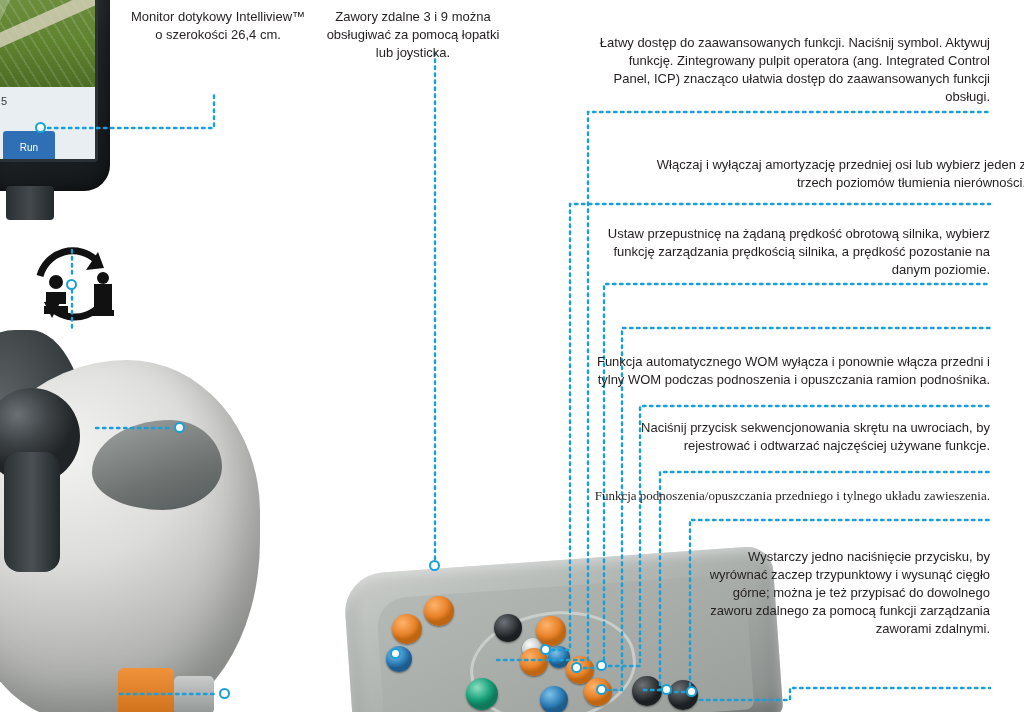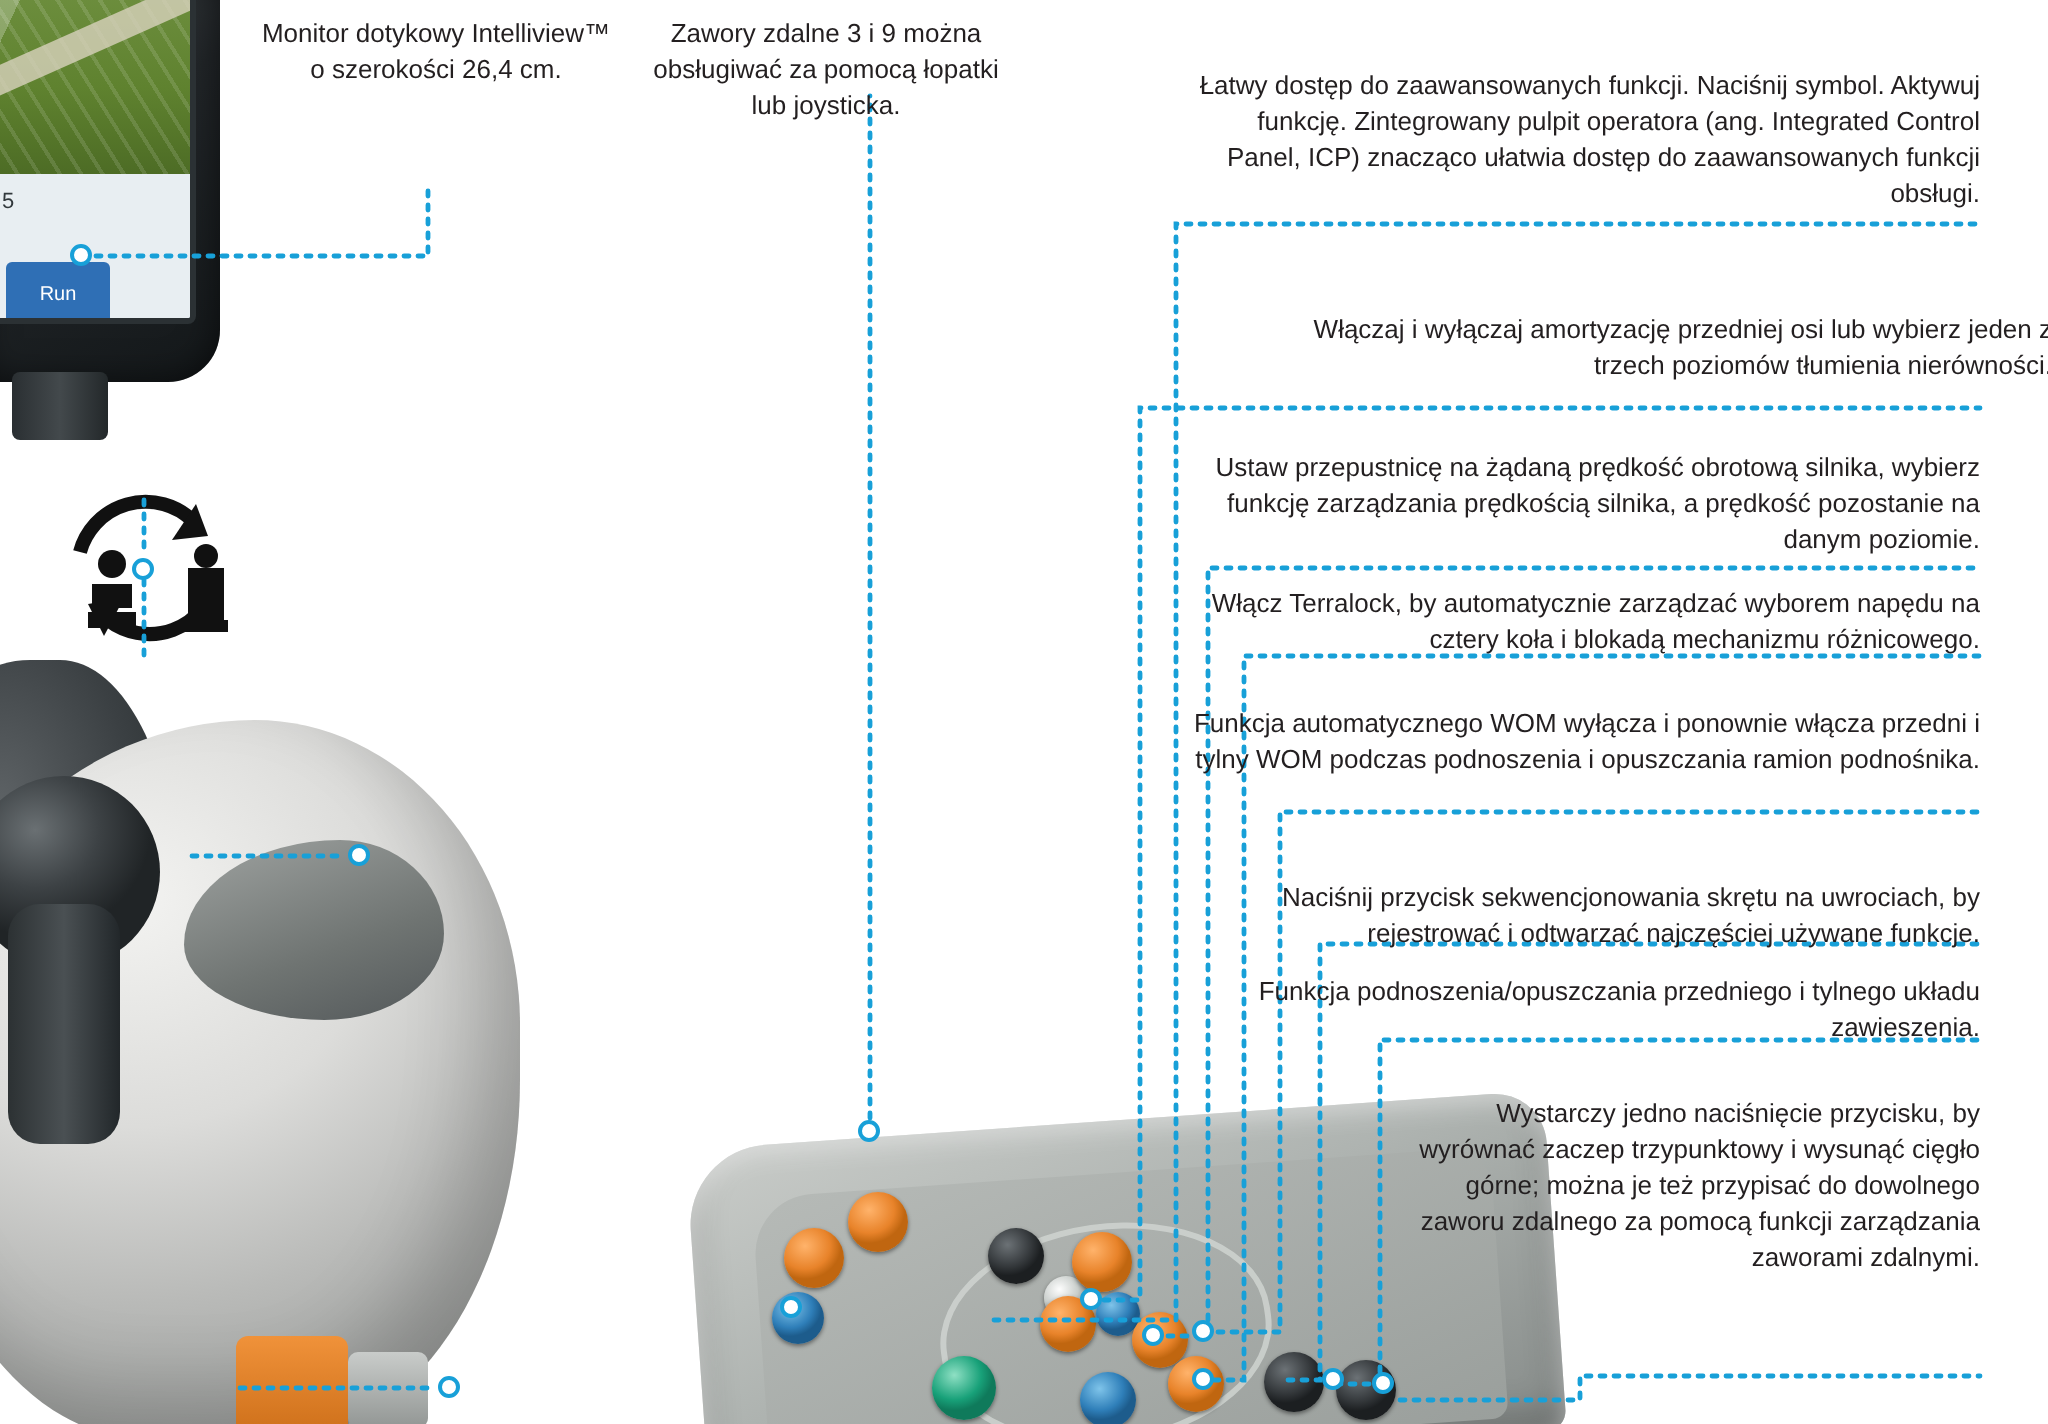--- a/index.html
+++ b/index.html
@@ -244,23 +244,22 @@
   <div class="callout c" style="left:128px;top:8px;width:180px;">Monitor dotykowy Intelliview™ o szerokości 26,4 cm.</div>
 
   <div class="callout c" style="left:318px;top:8px;width:190px;">Zawory zdalne 3 i 9 można obsługiwać za pomocą łopatki lub joysticka.</div>
 
   <div class="callout r" style="left:590px;top:34px;width:400px;">Łatwy dostęp do zaawansowanych funkcji. Naciśnij symbol. Aktywuj funkcję. Zintegrowany pulpit operatora (ang. Integrated Control Panel, ICP) znacząco ułatwia dostęp do zaawansowanych funkcji obsługi.</div>
 
   <div class="callout r" style="left:590px;top:156px;width:400px;padding-left:36px;">Włączaj i wyłączaj amortyzację przedniej osi lub wybierz jeden z trzech poziomów tłumienia nierówności.</div>
 
   <div class="callout r" style="left:590px;top:225px;width:400px;">Ustaw przepustnicę na żądaną prędkość obrotową silnika, wybierz funkcję zarządzania prędkością silnika, a prędkość pozostanie na danym poziomie.</div>
 
-  <div class="callout r" style="left:590px;top:293px;width:400px;">Włącz Terralock, by automatycznie zarządzać wyborem napędu na cztery koła i blokadą mechanizmu różnicowego.</div>
 
   <div class="callout r" style="left:590px;top:353px;width:400px;">Funkcja automatycznego WOM wyłącza i ponownie włącza przedni i tylny WOM podczas podnoszenia i opuszczania ramion podnośnika.</div>
 
-  <div class="callout r" style="left:590px;top:440px;width:400px;">Naciśnij przycisk sekwencjonowania skrętu na uwrociach, by rejestrować i odtwarzać najczęściej używane funkcje.</div>
-
-  <div class="callout r" style="left:590px;top:487px;width:400px;">Funkcja podnoszenia/opuszczania przedniego i tylnego układu zawieszenia.</div>
+  <div class="callout r" style="left:590px;top:419px;width:400px;">Naciśnij przycisk sekwencjonowania skrętu na uwrociach, by rejestrować i odtwarzać najczęściej używane funkcje.</div>
+
+  <div class="callout r" style="left:590px;top:487px;width:400px;font-family:Liberation Serif, serif;">Funkcja podnoszenia/opuszczania przedniego i tylnego układu zawieszenia.</div>
 
   <div class="callout r" style="left:700px;top:548px;width:290px;">Wystarczy jedno naciśnięcie przycisku, by wyrównać zaczep trzypunktowy i wysunąć cięgło górne; można je też przypisać do dowolnego zaworu zdalnego za pomocą funkcji zarządzania zaworami zdalnymi.</div>
 
 </div>
 
 </body></html>

